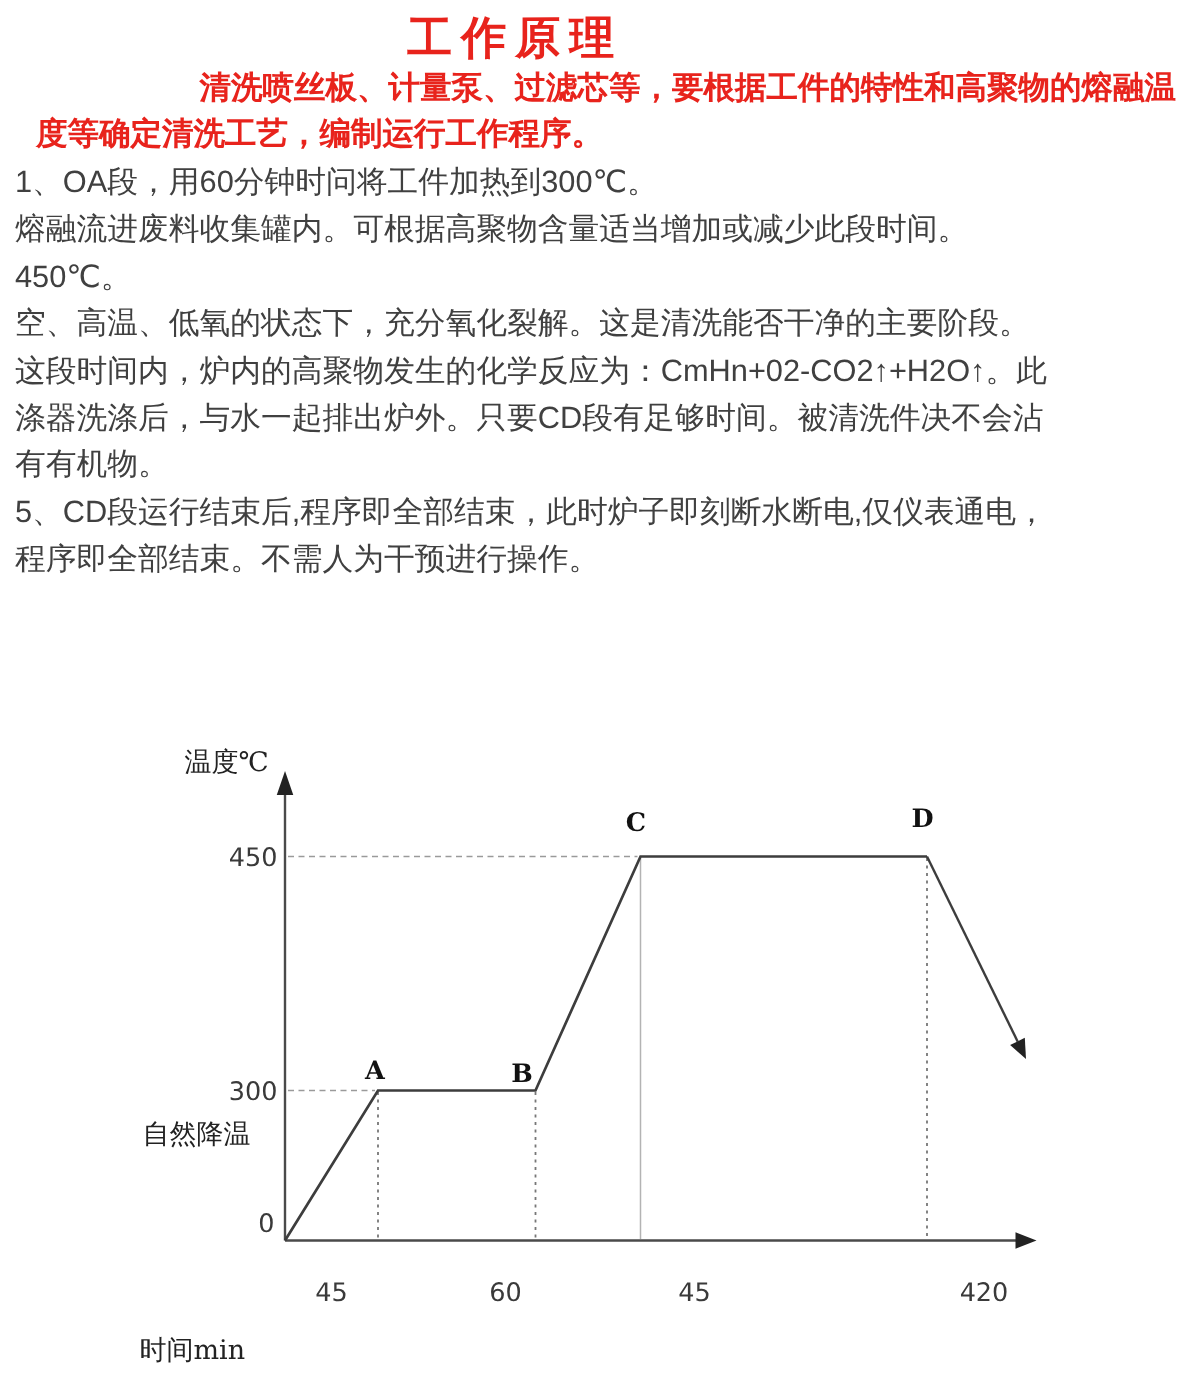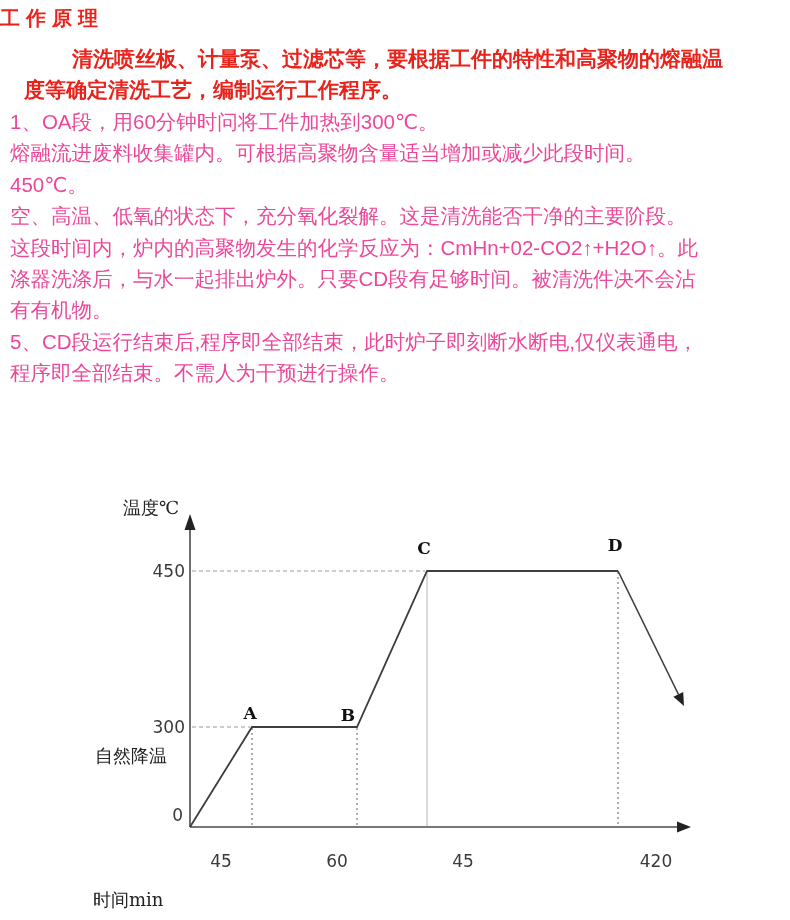--- a/index.html
+++ b/index.html
@@ -2,32 +2,32 @@
 <html><head>
 <meta charset="utf-8">
 <style>
   html,body{margin:0;padding:0;}
   body{
     width:790px;height:920px;background:#ffffff;position:relative;
     font-family:"Liberation Sans","DejaVu Sans",sans-serif;
     overflow:hidden;
   }
   .title{
-    position:absolute;top:5px;left:0;width:687px;text-align:left;
-    font-size:20px;font-weight:bold;letter-spacing:6px;color:#e8231c;
+    position:absolute;top:5px;left:0;width:687px;text-align:center;
+    font-size:30px;font-weight:bold;letter-spacing:6px;color:#e8231c;
   }
   .intro{
     position:absolute;top:43px;left:24px;right:6px;
     color:#e8231c;font-weight:bold;font-size:21px;line-height:31px;
     white-space:nowrap;
   }
-  .intro .l0{padding-left:48px;}
+  .intro .l0{padding-left:48px;text-align:right;}
   .bodytext{
     position:absolute;top:106px;left:10px;right:4px;
-    color:#ec4899;font-size:20.5px;line-height:31.4px;white-space:nowrap;
+    color:#404040;font-size:20.5px;line-height:31.4px;white-space:nowrap;
   }
   .chart{position:absolute;left:0;top:490px;width:790px;height:430px;}
   svg text{fill:#2a2a2a;}
   .tick{font-family:"DejaVu Sans",sans-serif;font-size:17px;fill:#3a3a3a;}
   .ptlabel{font-family:"DejaVu Serif","Liberation Serif",serif;font-size:17px;font-weight:bold;fill:#111;}
   .axislabel{font-family:"DejaVu Serif","Liberation Serif",serif;font-size:18px;fill:#222;}
 </style>
 </head>
 <body>
 

